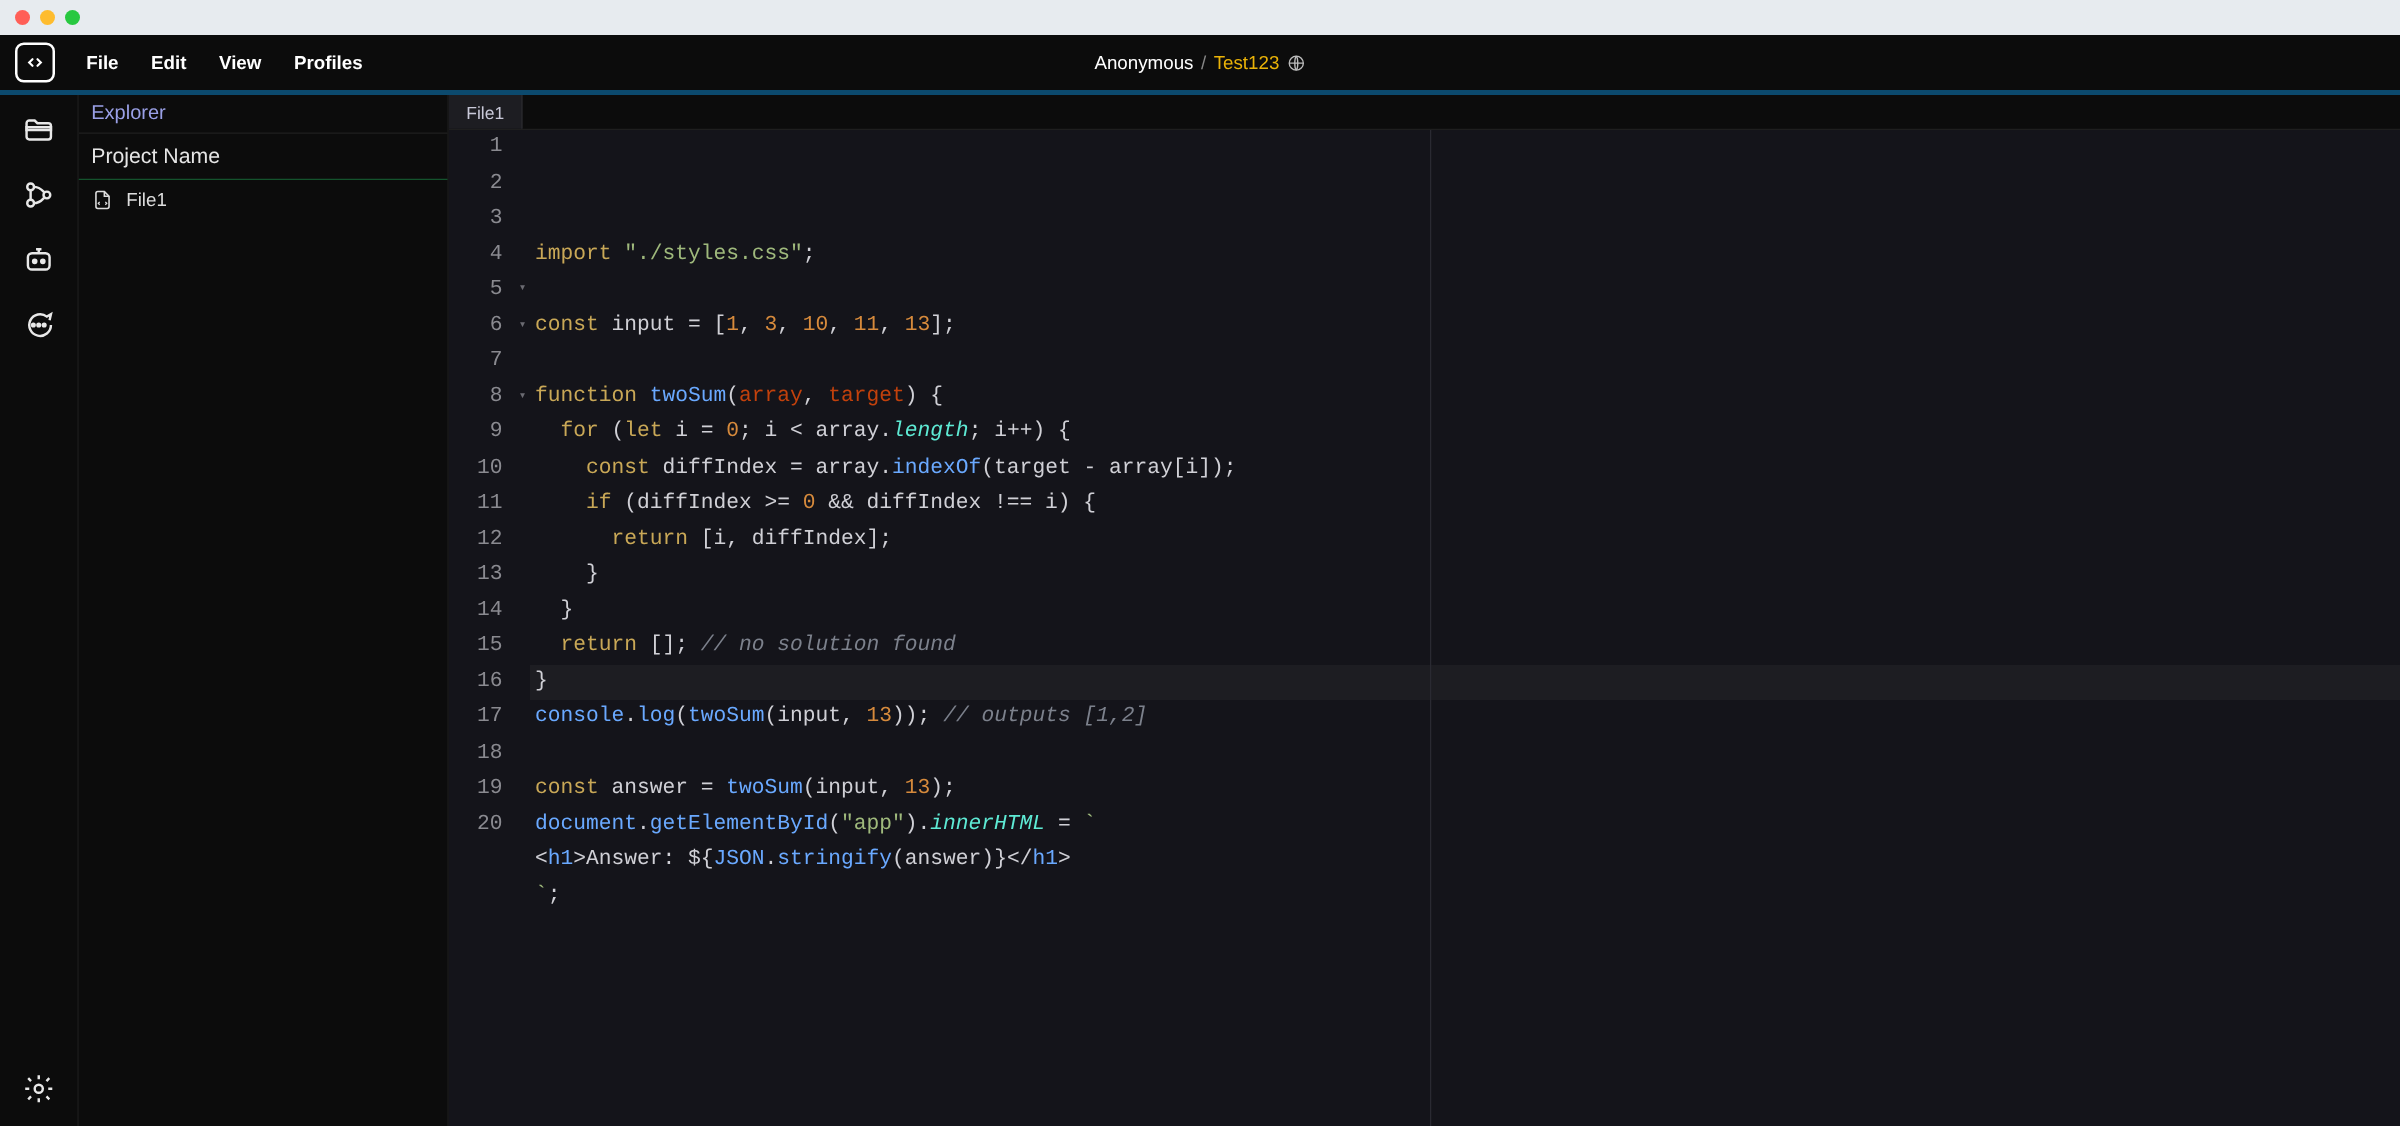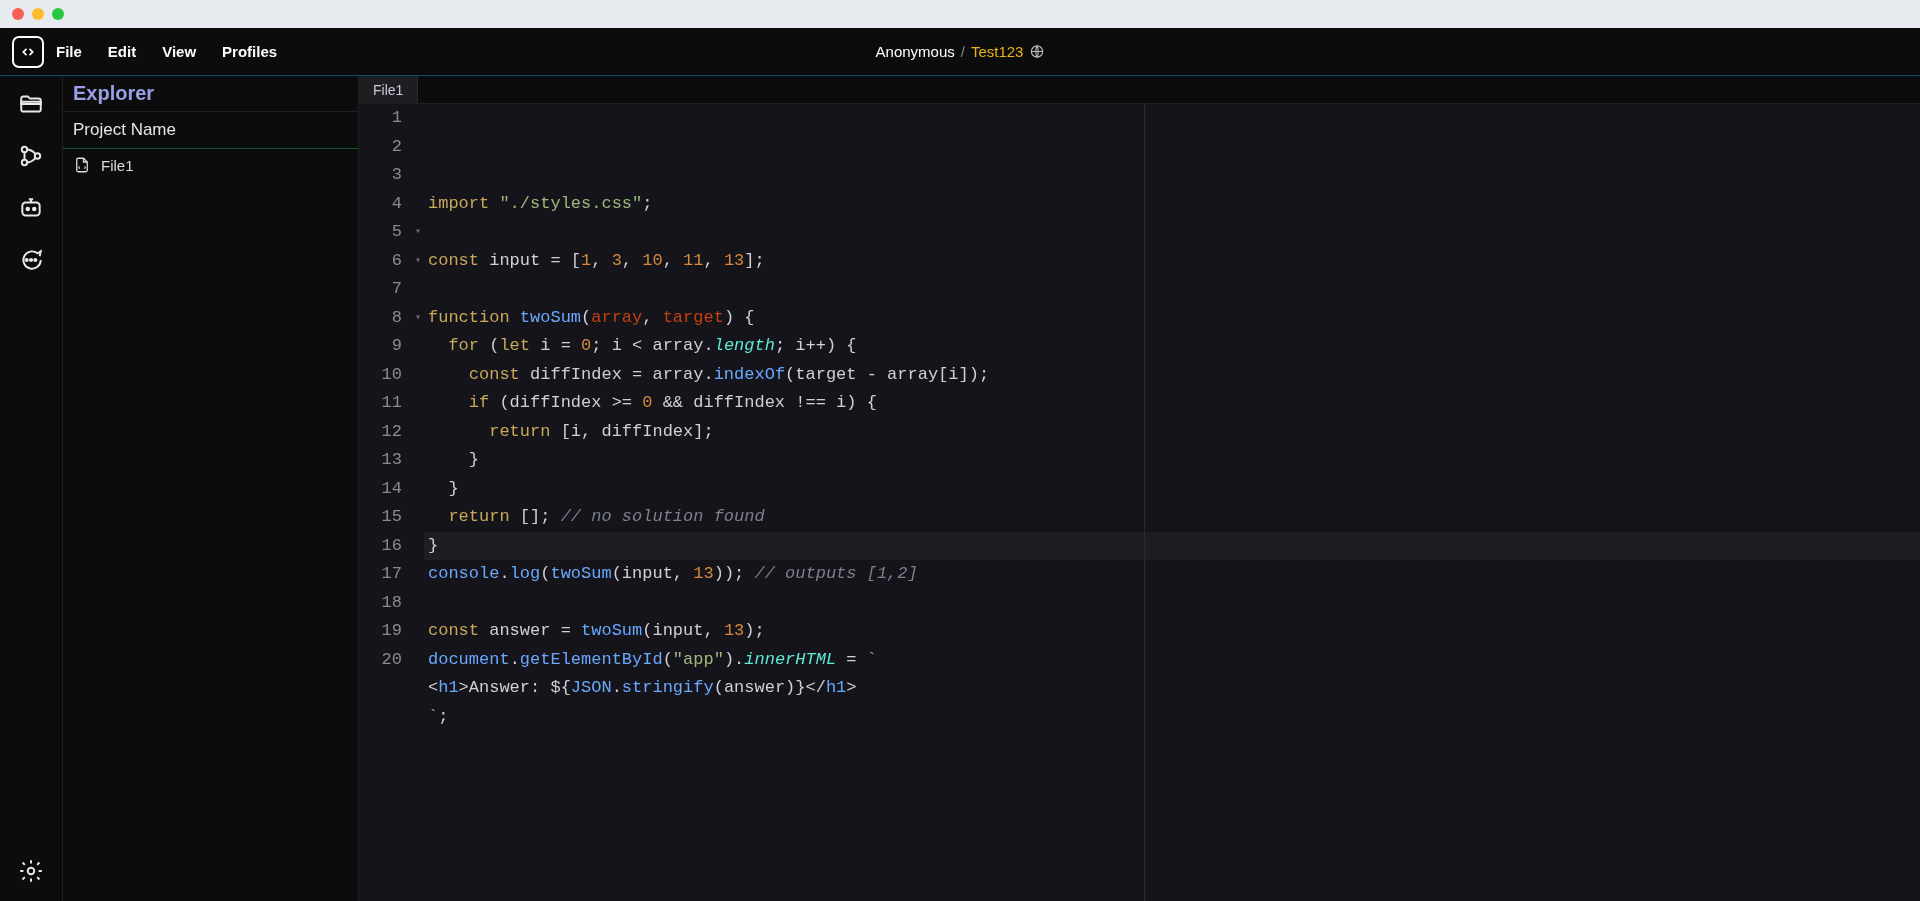--- a/index.html
+++ b/index.html
@@ -9,21 +9,21 @@
 
 .window-chrome { height: 28px; background: #e7ebef; border-radius: 10px 10px 0 0; display: flex; align-items: center; padding-left: 12px; gap: 8px; }
 .dot { width: 12px; height: 12px; border-radius: 50%; }
 .dot-red { background: #ff5f57; }
 .dot-yellow { background: #febc2e; }
 .dot-green { background: #28c840; }
 
 .app { flex: 1; background: #0c0c0c; display: flex; flex-direction: column; min-height: 0; }
 
 
-.topbar { height: 48px; display: flex; align-items: center; padding: 0 12px; gap: 4px; color: #fff; font-size: 15px; border-bottom: 1px solid #0c4a6e; }
+.topbar { height: 48px; display: flex; align-items: center; padding: 0 12px; gap: 17px; color: #fff; font-size: 15px; border-bottom: 4px solid #0c4a6e; }
 .logo-box { width: 32px; height: 32px; border: 2px solid #fff; border-radius: 7px; display: flex; align-items: center; justify-content: center; font-weight: bold; font-size: 14px; margin-right: 8px; }
 .menu-items { display: flex; gap: 26px; font-weight: 600; }
 .menu-item { cursor: pointer; }
 .top-center { position: absolute; left: 50%; transform: translateX(-50%); display: flex; align-items: center; gap: 6px; font-size: 15px; }
 .top-center .owner { color: #fff; font-weight: 500; }
 .top-center .slash { color: #888; }
 .top-center .proj { color: #eab308; }
 .spacer { flex: 1; }
 .top-right { display: flex; align-items: center; gap: 12px; }
 .icon-btn { color: #fff; width: 26px; height: 26px; display: flex; align-items: center; justify-content: center; cursor: pointer; }
@@ -31,21 +31,21 @@
 .btn-run { background: #c19bff; color: #000; }
 .btn-login { background: #b3ff33; color: #000; }
 
 
 .body { flex: 1; display: flex; min-height: 0; }
 .activity-bar { width: 63px; background: #0c0c0c; display: flex; flex-direction: column; align-items: center; padding-top: 14px; gap: 24px; color: #e8e8e8; border-right: 1px solid #1f1f1f; }
 .activity-icon { width: 28px; height: 28px; cursor: pointer; display: flex; align-items: center; justify-content: center; }
 .activity-bottom { margin-top: auto; margin-bottom: 16px; }
 
 .sidebar { width: 296px; background: #0c0c0c; color: #ddd; border-right: 1px solid #1f1f1f; display: flex; flex-direction: column; }
-.sidebar-header { padding: 6px 10px; color: #9aa0e6; font-size: 20px; border-bottom: 1px solid #1f1f1f; font-weight: bold; }
+.sidebar-header { padding: 6px 10px; color: #9aa0e6; font-size: 16px; border-bottom: 1px solid #1f1f1f; }
 .project-name { padding: 8px 10px; font-size: 17px; color: #e6e6e6; border-bottom: 1px solid #14532d; }
 .file-row { display: flex; align-items: center; gap: 10px; padding: 7px 10px; font-size: 15px; cursor: pointer; color: #ddd; }
 .file-row svg { flex: none; }
 
 .editor-area { flex: 1; display: flex; flex-direction: column; min-width: 0; background: #14141a; }
 .tabs { height: 28px; display: flex; align-items: stretch; background: #0c0c0c; border-bottom: 1px solid #1f1f1f; }
 .tab { padding: 4px 14px; color: #c9c9d9; font-size: 14px; background: #1d1d22; border-right: 1px solid #2a2a2e; display: flex; align-items: center; cursor: pointer; }
 
 .editor { flex: 1; display: flex; background: #14141a; overflow: auto; font-family: "SFMono-Regular", Consolas, "Liberation Mono", Menlo, monospace; font-size: 17px; line-height: 28.5px; }
 .gutter { width: 53px; text-align: right; color: #8a8a90; padding-right: 10px; user-select: none; background: #14141a; }

